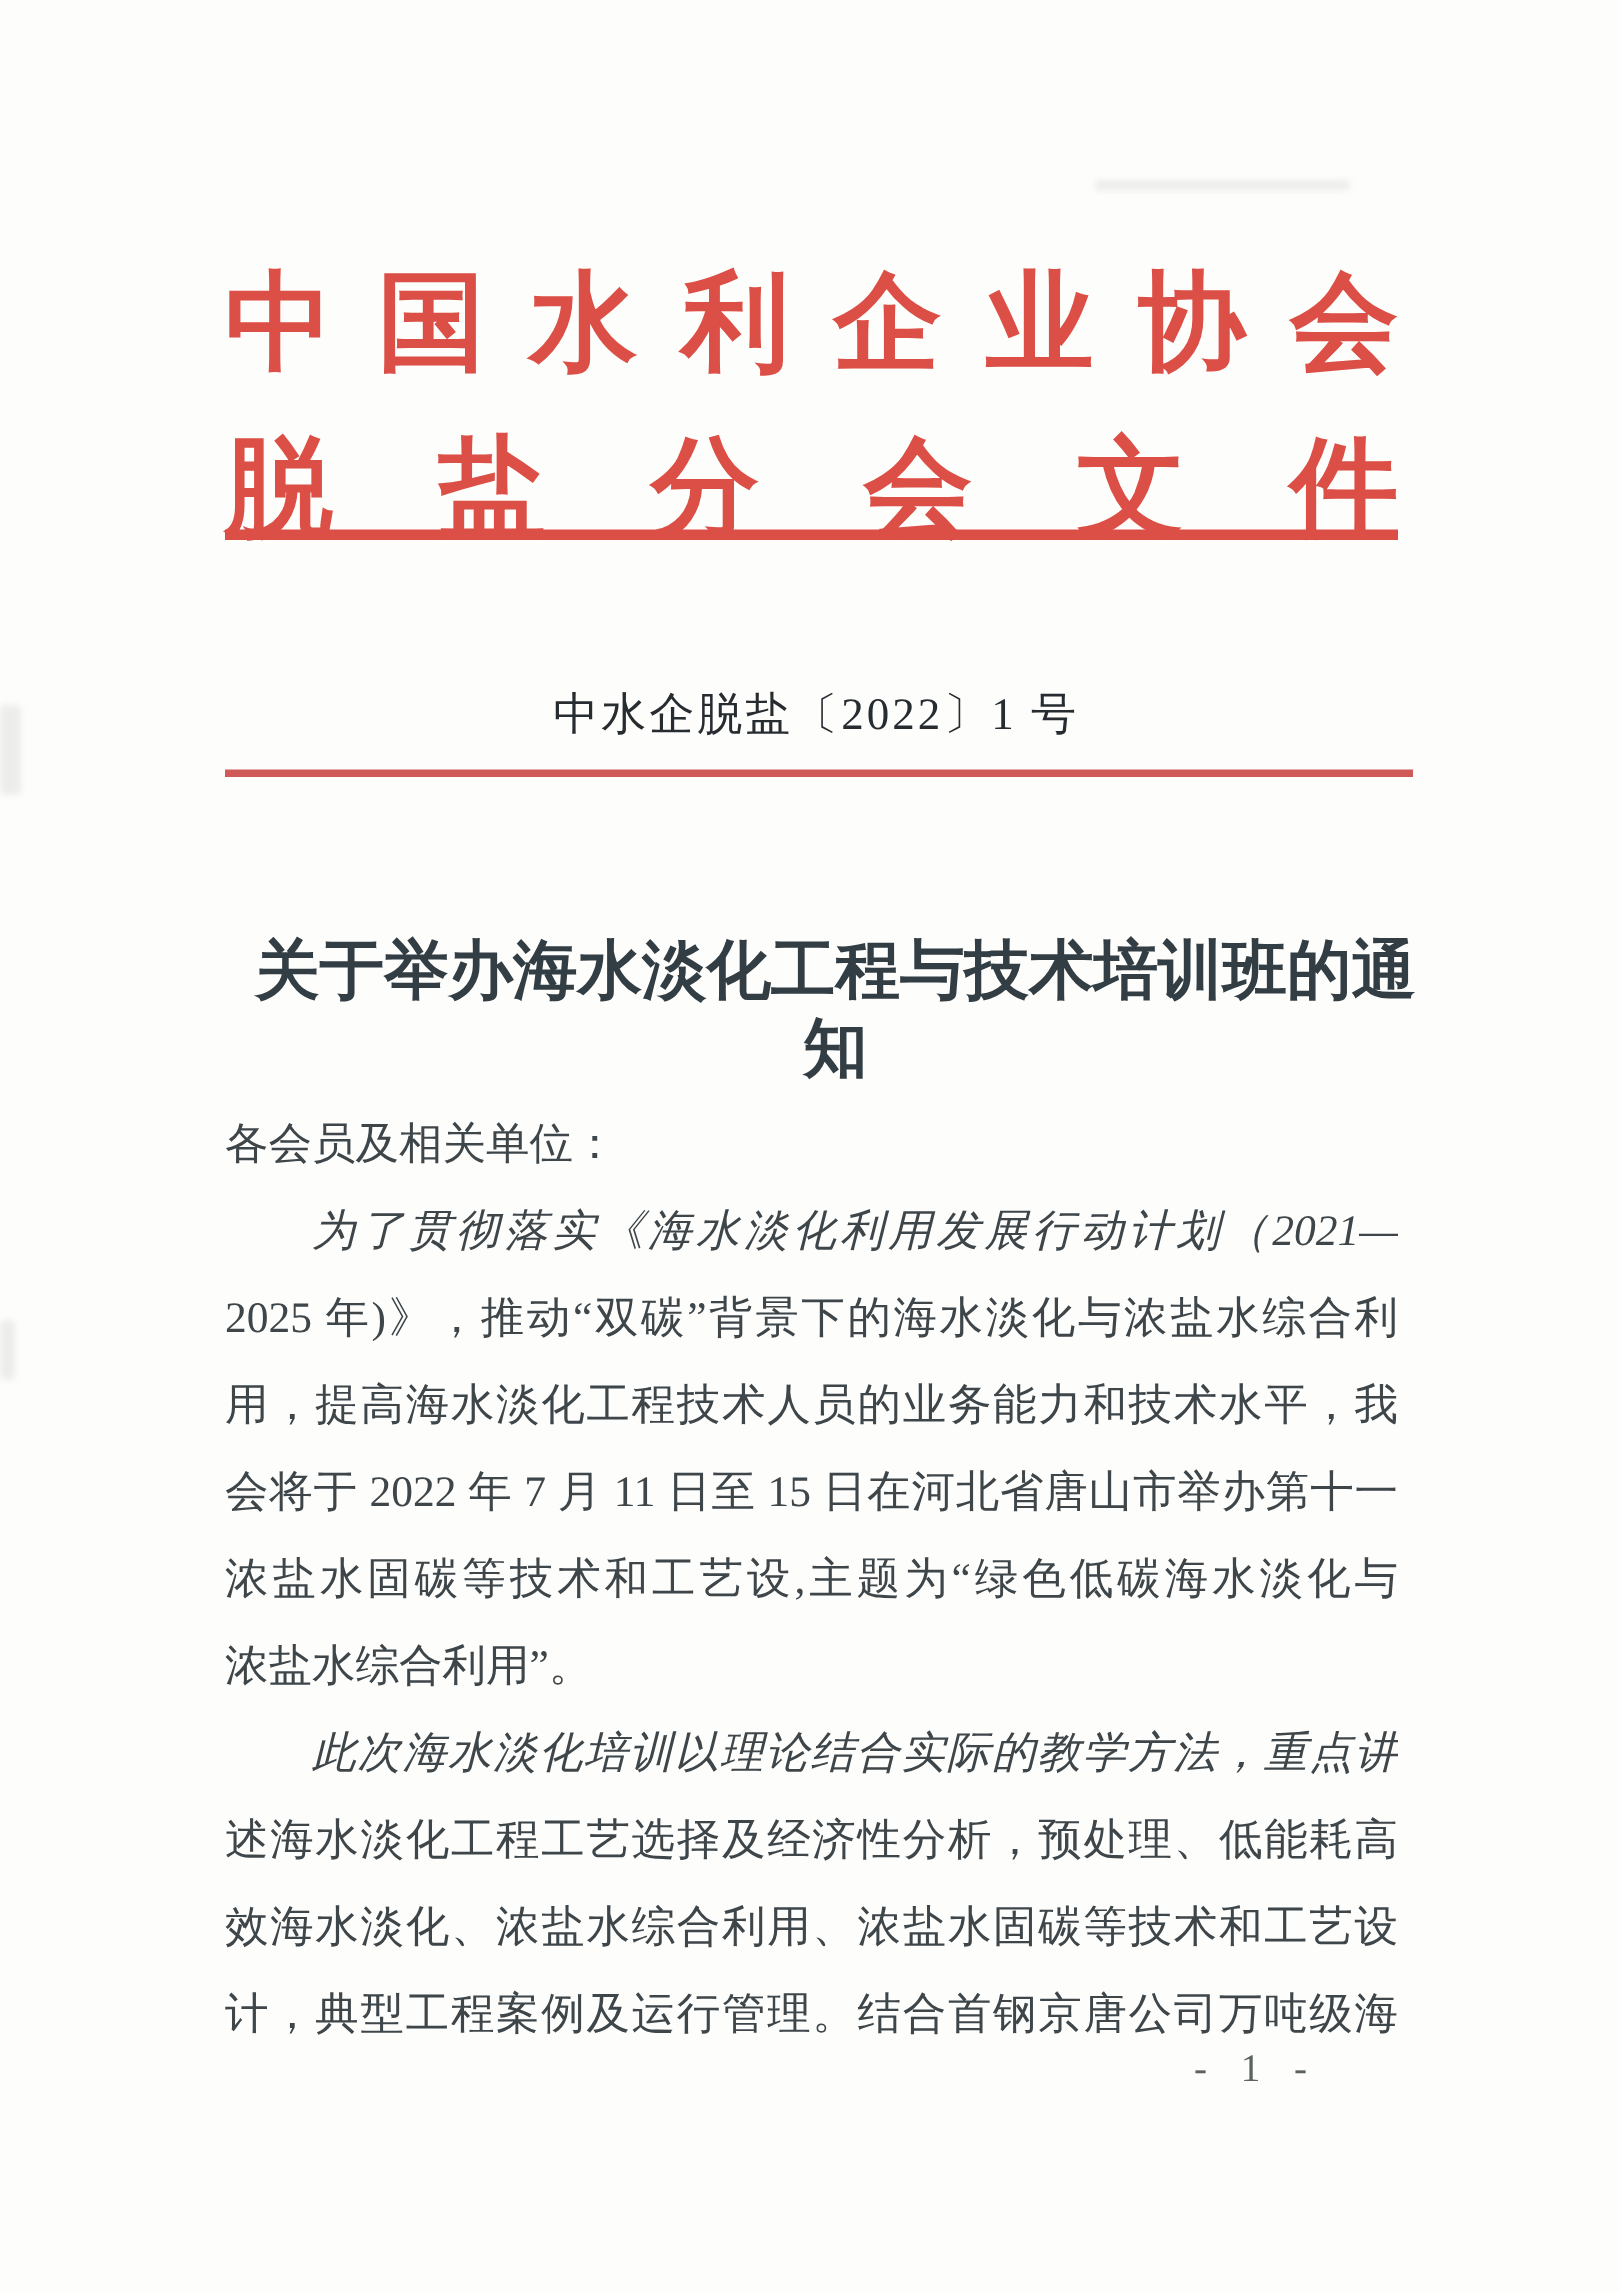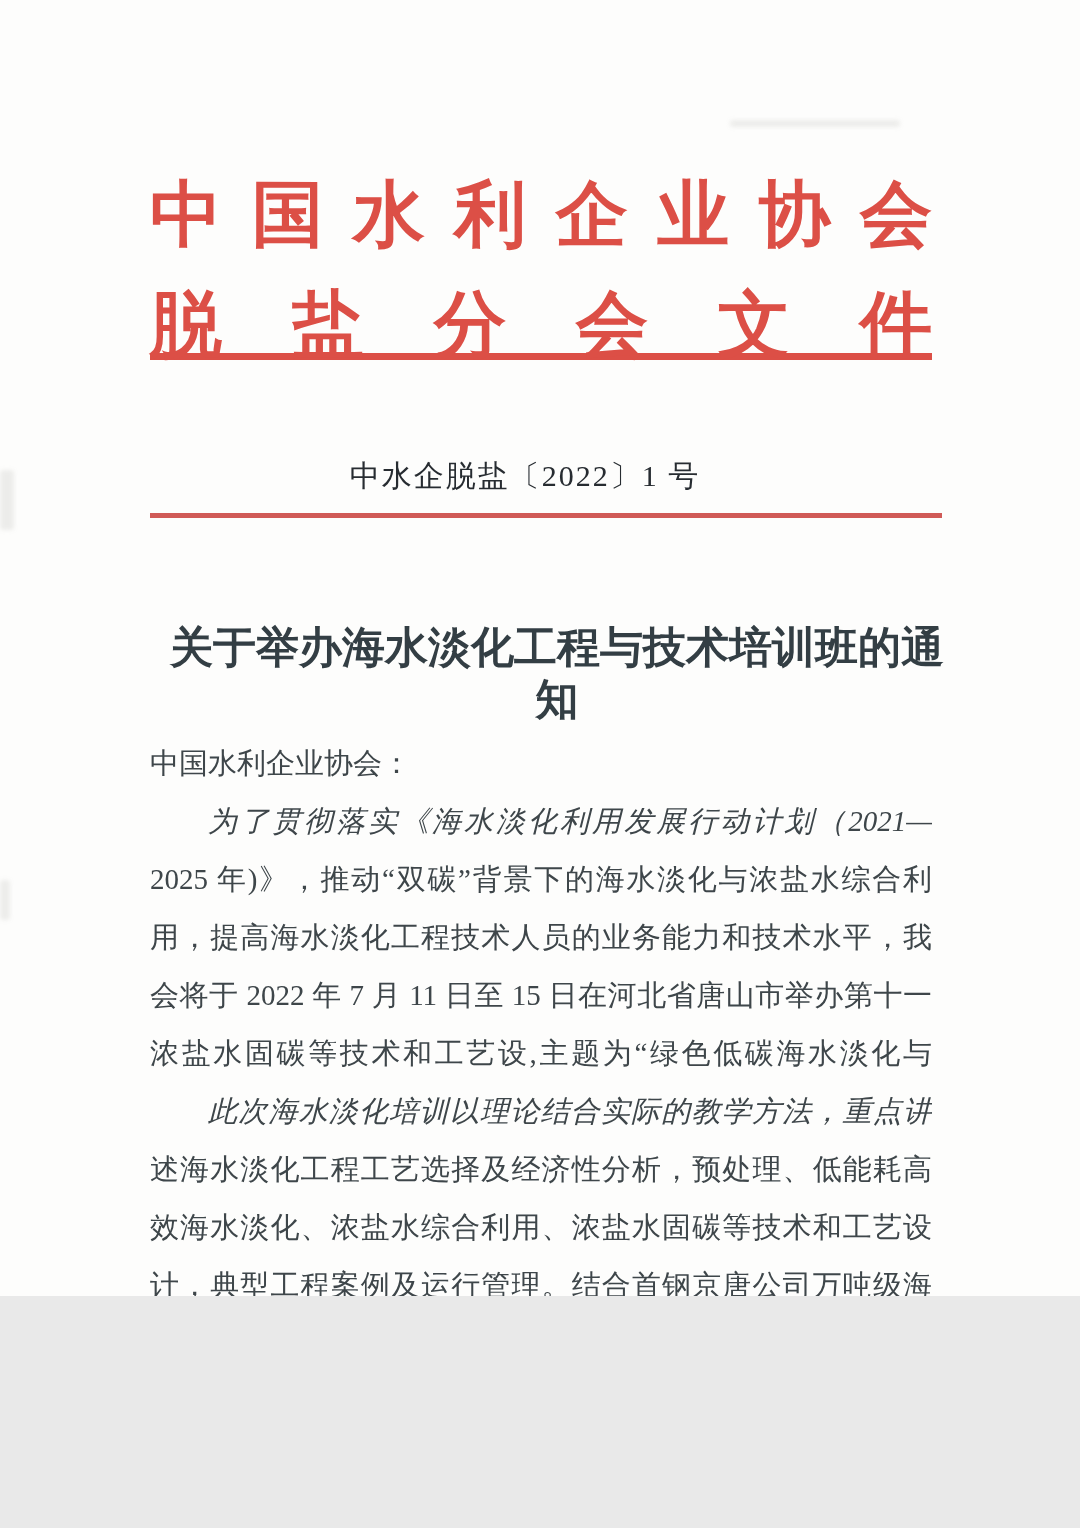--- a/index.html
+++ b/index.html
@@ -3,21 +3,21 @@
 <meta charset="utf-8">
 <style>
   html, body {
     margin: 0;
     padding: 0;
     background: #e9e9e9;
   }
   .page {
     position: relative;
     width: 1080px;
-    height: 1296px;
+    height: 1528px;
     margin: 0 auto;
     background: #fdfdfc;
     overflow: hidden;
     font-family: "Liberation Serif", "DejaVu Serif", serif;
   }
   
   .artifact {
     position: absolute;
     background: #d9d9d6;
     opacity: 0.45;
@@ -40,21 +40,21 @@
     text-align-last: justify;
     text-justify: inter-character;
     white-space: nowrap;
   }
   .org-line.l1 { top: 178px; }
   .org-line.l2 { top: 288px; text-decoration: underline; }
 
   .doc-number {
     position: absolute;
     top: 456px;
-    left: 134px;
+    left: 153px;
     width: 782px;
     text-align: center;
     font-size: 30px;
     letter-spacing: 2px;
     color: #272c31;
   }
 
   .red-rule {
     position: absolute;
     top: 513px;
@@ -121,27 +121,28 @@
   <header>
     <div class="org-line l1">中国水利企业协会</div>
     <div class="org-line l2">脱盐分会文件</div>
     <div class="doc-number">中水企脱盐〔2022〕1 号</div>
     <div class="red-rule"></div>
   </header>
 
   <h1 class="doc-title">关于举办海水淡化工程与技术培训班的通知</h1>
 
   <div class="doc-body">
-    <div class="bline">中国水利企业协会：</div>
+    <div class="bline">各会员及相关单位：</div>
 
     <div class="bline indent fill">为了贯彻落实《海水淡化利用发展行动计划（2021—</div>
     <div class="bline fill">2025 年)》，推动“双碳”背景下的海水淡化与浓盐水综合利</div>
     <div class="bline fill">用，提高海水淡化工程技术人员的业务能力和技术水平，我</div>
     <div class="bline fill">会将于 2022 年 7 月 11 日至 15 日在河北省唐山市举办第十一</div>
     <div class="bline fill">浓盐水固碳等技术和工艺设,主题为“绿色低碳海水淡化与</div>
+    <div class="bline">浓盐水综合利用”。</div>
 
     <div class="bline indent fill">此次海水淡化培训以理论结合实际的教学方法，重点讲</div>
     <div class="bline fill">述海水淡化工程工艺选择及经济性分析，预处理、低能耗高</div>
     <div class="bline fill">效海水淡化、浓盐水综合利用、浓盐水固碳等技术和工艺设</div>
     <div class="bline fill">计，典型工程案例及运行管理。结合首钢京唐公司万吨级海</div>
   </div>
 
   <div class="page-number">- 1 -</div>
 
 </div>

